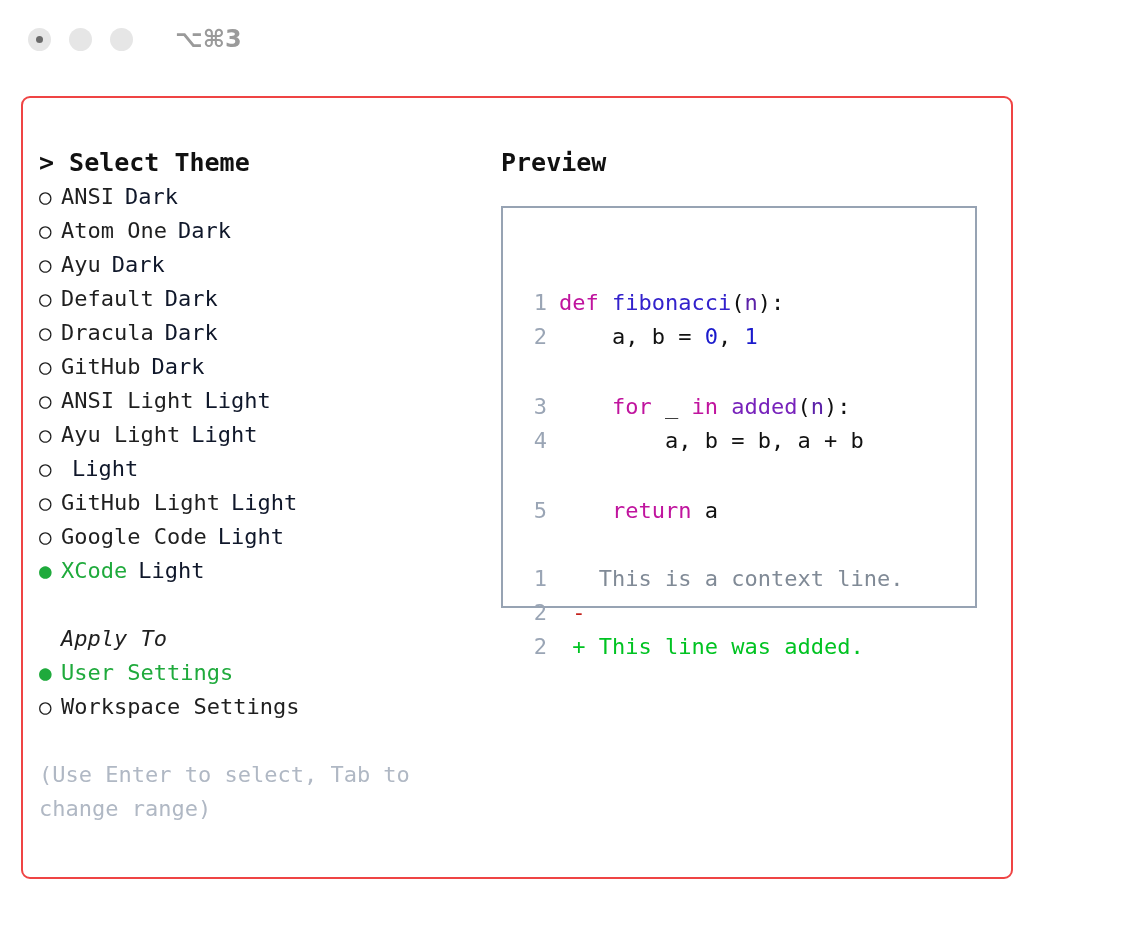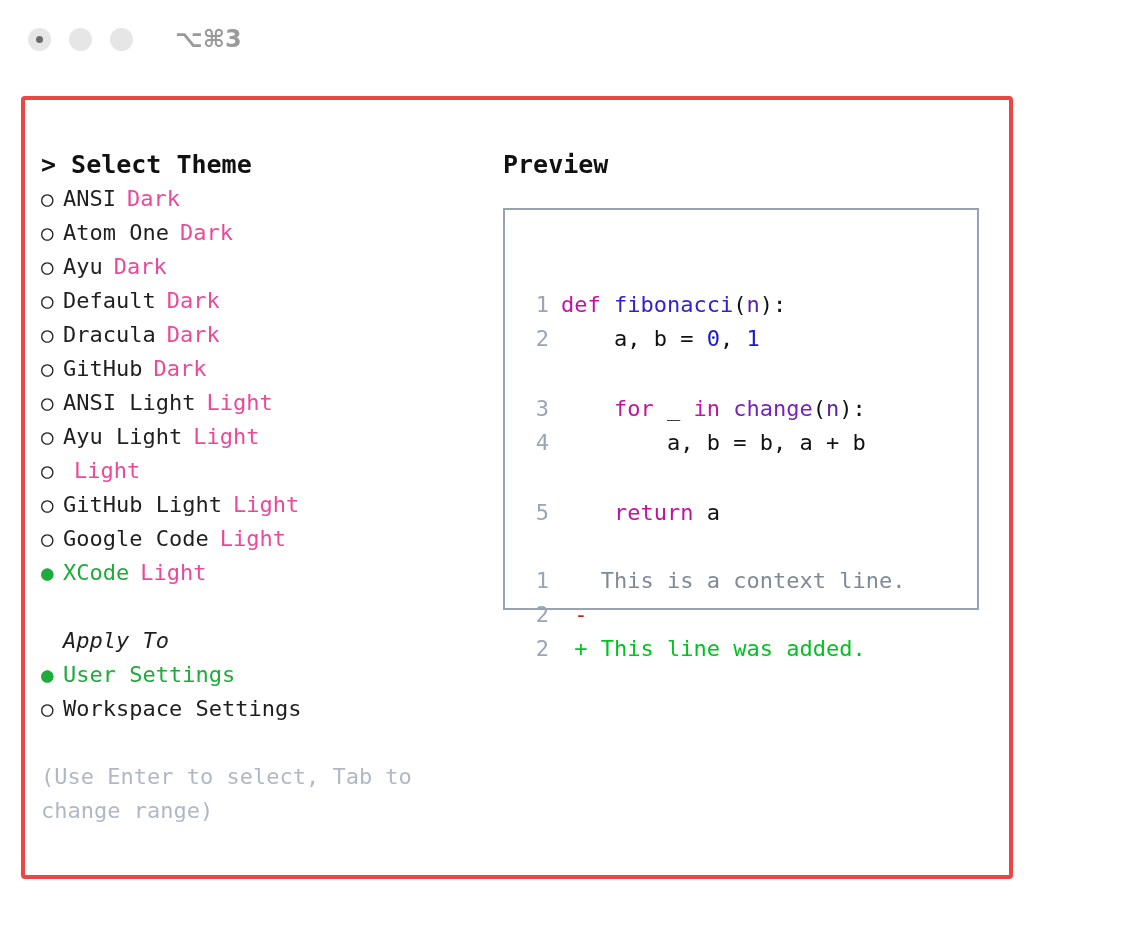--- a/index.html
+++ b/index.html
@@ -62,22 +62,22 @@
     font-family: "DejaVu Sans", "Liberation Sans", sans-serif;
   }
 
   
   .panel {
     position: absolute;
     left: 21px;
     top: 96px;
     width: 992px;
     height: 783px;
-    border: 4px solid #ef4444;
-    border-radius: 4px;
+    border: 2px solid #ef4444;
+    border-radius: 9px;
     box-sizing: border-box;
     background: #ffffff;
   }
 
   .columns {
     position: absolute;
     left: 0; top: 0;
     width: 100%;
     height: 100%;
   }
@@ -119,21 +119,21 @@
     width: 22px;
     flex: 0 0 22px;
     font-size: 21px;
     color: #1f1f1f;
     line-height: 34px;
   }
   .opt.selected .bullet { color: #1faa3c; }
   .opt-label { color: #1f1f1f; }
   .opt.selected .opt-label { color: #1faa3c; }
   .opt-variant {
-    color: #ec4899;
+    color: #0f172a;
     margin-left: 11px;
   }
 
   .subhead {
     font-size: 22px;
     color: #1f1f1f;
     line-height: 34px;
     padding-left: 22px;
     white-space: pre;
     font-style: italic;
@@ -243,21 +243,21 @@
         <div class="hint">(Use Enter to select, Tab to change range)</div>
       </div>
 
       <div class="right-col">
         <div class="preview-title">Preview</div>
 
         <div class="preview-box">
           <div id="code-block">
               <div class="code-line"><span class="lineno">1</span><span class="tok-kw">def</span><span class="tok-plain"> </span><span class="tok-fn">fibonacci</span><span class="tok-plain">(</span><span class="tok-param">n</span><span class="tok-plain">):</span></div>
               <div class="code-line"><span class="lineno">2</span><span class="tok-plain">    a, b = </span><span class="tok-num">0</span><span class="tok-plain">, </span><span class="tok-num">1</span></div>
-              <div class="code-line"><span class="lineno">3</span><span class="tok-plain">    </span><span class="tok-kw">for</span><span class="tok-plain"> _ </span><span class="tok-kw">in</span><span class="tok-plain"> </span><span class="tok-builtin">change</span><span class="tok-plain">(</span><span class="tok-param">n</span><span class="tok-plain">):</span></div>
+              <div class="code-line"><span class="lineno">3</span><span class="tok-plain">    </span><span class="tok-kw">for</span><span class="tok-plain"> _ </span><span class="tok-kw">in</span><span class="tok-plain"> </span><span class="tok-builtin">added</span><span class="tok-plain">(</span><span class="tok-param">n</span><span class="tok-plain">):</span></div>
               <div class="code-line"><span class="lineno">4</span><span class="tok-plain">        a, b = b, a + b</span></div>
               <div class="code-line"><span class="lineno">5</span><span class="tok-plain">    </span><span class="tok-kw">return</span><span class="tok-plain"> a</span></div>
             </div>
           <div class="code-gap"></div>
           <div id="diff-block">
               <div class="code-line"><span class="lineno">1</span><span class="diff-ctx">  </span><span class="diff-ctx"> This is a context line.</span></div>
               <div class="code-line"><span class="lineno">2</span><span class="diff-del"> -</span></div>
               <div class="code-line"><span class="lineno">2</span><span class="diff-add"> +</span><span class="diff-add"> This line was added.</span></div>
             </div>
         </div>

